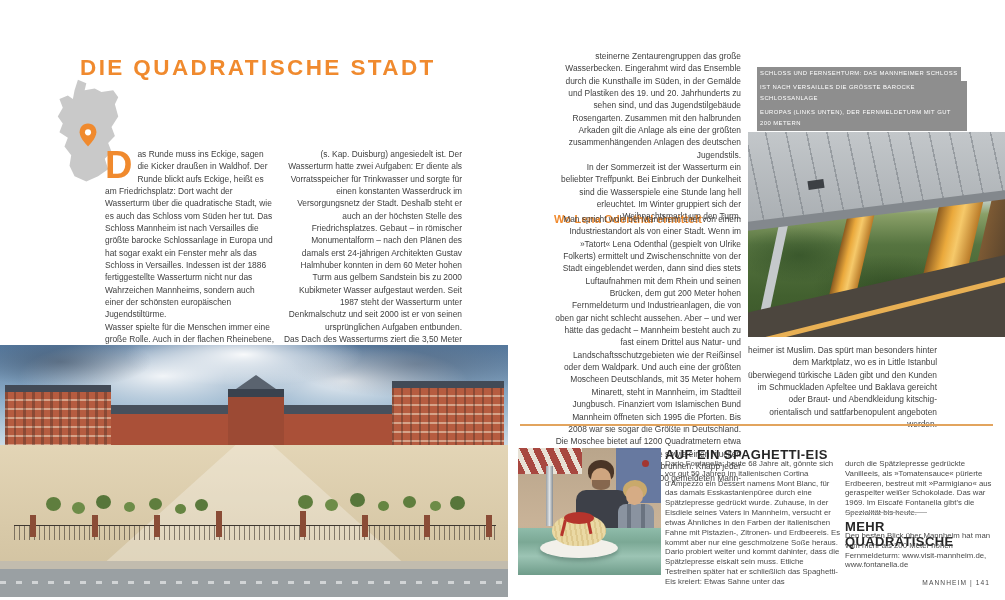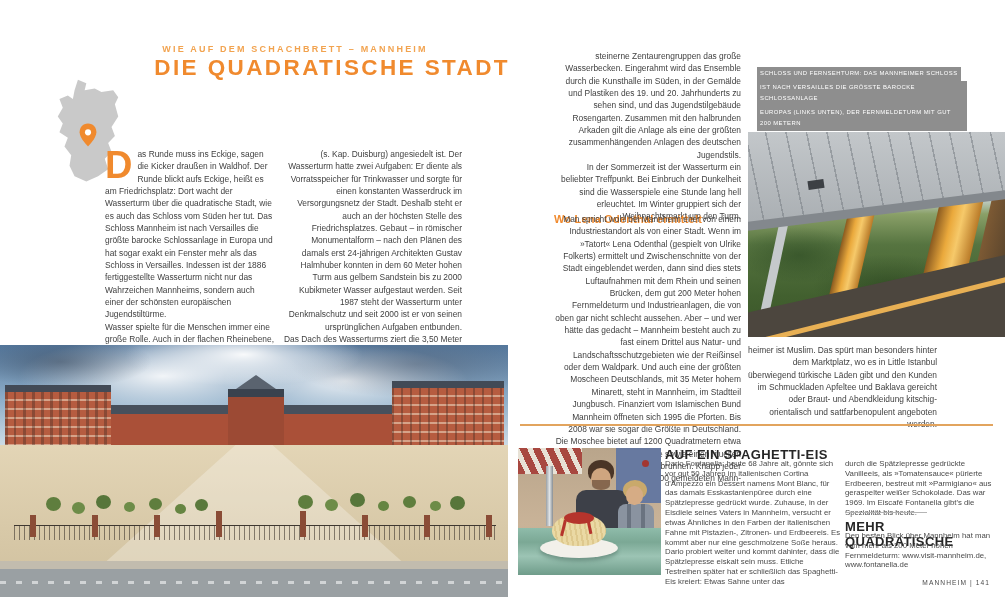--- a/index.html
+++ b/index.html
@@ -5,21 +5,21 @@
   html,body{margin:0;padding:0;background:#e9e9e9;}
   .spread{position:relative;width:1005px;height:600px;background:#ffffff;overflow:hidden;
           font-family:"Liberation Sans",sans-serif;}
   .abs{position:absolute;}
 
   
   .big-number{left:26px;top:10px;font-size:66px;font-weight:bold;letter-spacing:3px;
               color:#ffffff;-webkit-text-stroke:1.3px #b9b9b9;line-height:1;}
   .kicker{left:100px;top:44px;width:390px;text-align:center;font-size:9px;font-weight:bold;
           letter-spacing:2.2px;color:#f2a34f;}
-  .title{left:80px;top:55px;width:430px;text-align:right;font-size:22.5px;font-weight:bold;
+  .title{left:80px;top:55px;width:430px;text-align:left;font-size:22.5px;font-weight:bold;
          letter-spacing:2.4px;color:#f08a2e;}
   .intro{left:118px;top:92px;width:356px;text-align:center;font-size:9.3px;line-height:1.5;
          font-weight:bold;color:#4c4c4c;}
 
   
   .map-wrap{left:46px;top:78px;width:84px;height:114px;}
 
   
   .body-text{font-size:8.4px;line-height:1.47;color:#3f3f3f;}
   .flow{white-space:pre-line;text-align:right;}
@@ -143,21 +143,20 @@
   <div class="abs map-wrap">
     <svg width="84" height="114" viewBox="0 0 100 130" preserveAspectRatio="none">
       <path fill="#c9c9c9" d="M38 2 L48 6 L46 14 L58 12 L66 16 L80 14 L86 22 L82 30 L86 44 L78 56 L82 66 L74 74 L78 84 L70 92 L74 104 L62 112 L48 118 L34 112 L28 100 L30 88 L22 78 L26 68 L16 62 L20 52 L14 44 L20 34 L16 24 L26 20 L32 24 L34 14 Z"></path>
       <g>
         <path fill="#f08a2e" d="M50 52 c-6.5 0 -10 5 -10 10 c0 7 10 16 10 16 c0 0 10 -9 10 -16 c0 -5 -3.5 -10 -10 -10 z"></path>
         <circle fill="#ffffff" cx="50" cy="62" r="3.6"></circle>
       </g>
     </svg>
   </div>
 
-  <div class="abs kicker">WIE AUF DEM SCHACHBRETT – MANNHEIM</div>
   <div class="abs title">DIE QUADRATISCHE STADT</div>
 
   <div class="abs body-text" style="left:105px;top:148px;width:170px;">
     <span class="dropcap">D</span><span class="flow">as Runde muss ins Eckige, sagen die Kicker draußen in Waldhof. Der Runde blickt aufs Eckige, heißt es am Friedrichsplatz: Dort wacht der Wasserturm über die quadratische Stadt, wie es auch das Schloss vom Süden her tut. Das Schloss Mannheim ist nach Versailles die größte barocke Schlossanlage in Europa und hat sogar exakt ein Fenster mehr als das Schloss in Versailles. Indessen ist der 1886 fertiggestellte Wasserturm nicht nur das Wahrzeichen Mannheims, sondern auch einer der schönsten europäischen Jugendstiltürme.
 Wasser spielte für die Menschen immer eine große Rolle. Auch in der flachen Rheinebene, wo heute am Zusammenfluss von Rhein und Neckar der zweitwichtigste europäische Binnenhafen nach Duisburg</span>
   </div>
   <div class="abs body-text flow" style="left:282px;top:148px;width:180px;">(s. Kap. Duisburg) angesiedelt ist. Der Wasserturm hatte zwei Aufgaben: Er diente als Vorratsspeicher für Trinkwasser und sorgte für einen konstanten Wasserdruck im Versorgungsnetz der Stadt. Deshalb steht er auch an der höchsten Stelle des Friedrichsplatzes. Gebaut – in römischer Monumentalform – nach den Plänen des damals erst 24-jährigen Architekten Gustav Halmhuber konnten in dem 60 Meter hohen Turm aus gelbem Sandstein bis zu 2000 Kubikmeter Wasser aufgestaut werden. Seit 1987 steht der Wasserturm unter Denkmalschutz und seit 2000 ist er von seinen ursprünglichen Aufgaben entbunden.
 Das Dach des Wasserturms ziert die 3,50 Meter hohe Amphitrite, die Gattin des Meeresgottes Poseidon. Bronzegruppen von Nixen schmücken das kleine,</div>
 
   <div class="abs body-text flow" style="left:554px;top:50px;width:187px;">steinerne Zentaurengruppen das große Wasserbecken. Eingerahmt wird das Ensemble durch die Kunsthalle im Süden, in der Gemälde und Plastiken des 19. und 20. Jahrhunderts zu sehen sind, und das Jugendstilgebäude Rosengarten. Zusammen mit den halbrunden Arkaden gilt die Anlage als eine der größten zusammenhängenden Anlagen des deutschen Jugendstils.

